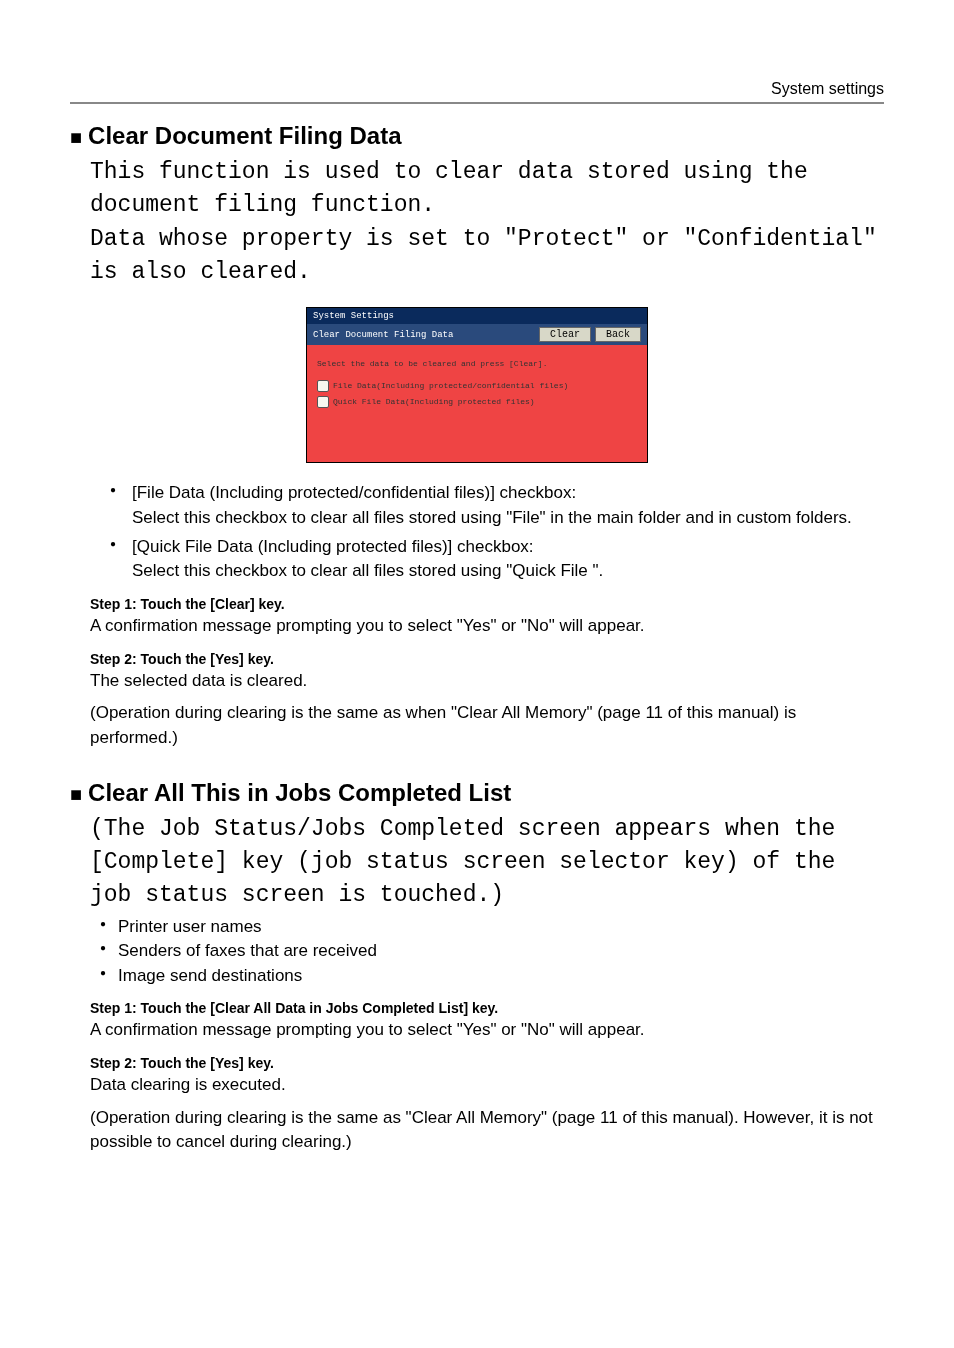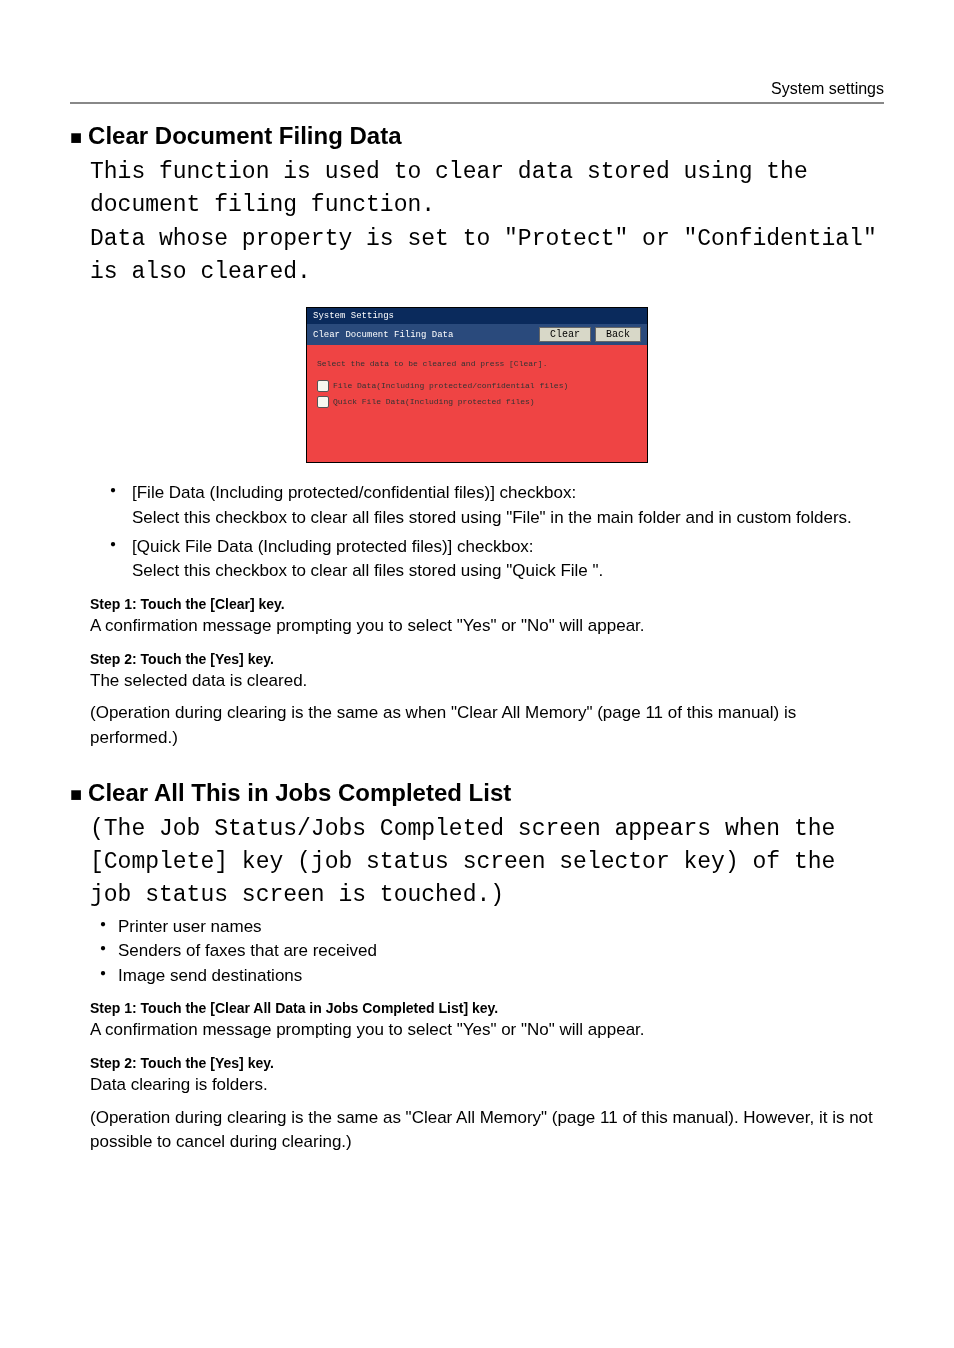--- a/index.html
+++ b/index.html
@@ -213,18 +213,18 @@
     <ul class="tight-bullets">
       <li>Printer user names</li>
       <li>Senders of faxes that are received</li>
       <li>Image send destinations</li>
     </ul>
 
     <div class="step-title">Step 1: Touch the [Clear All Data in Jobs Completed List] key.</div>
     <div class="step-body">A confirmation message prompting you to select "Yes" or "No" will appear.</div>
 
     <div class="step-title">Step 2: Touch the [Yes] key.</div>
-    <div class="step-body">Data clearing is folders.</div>
+    <div class="step-body">Data clearing is executed.</div>
     <div class="step-body">(Operation during clearing is the same as "Clear All Memory" (page 11 of this manual). However, it is not possible to cancel during clearing.)</div>
   </div>
 
   <div class="page-number">13</div>
 </div>
 
 </body></html>

